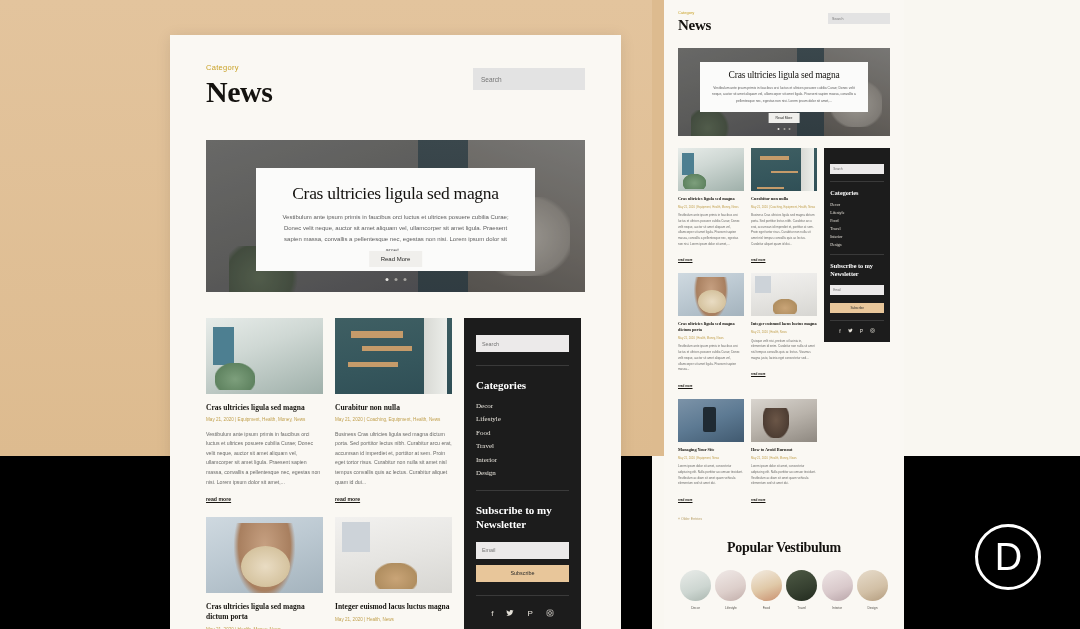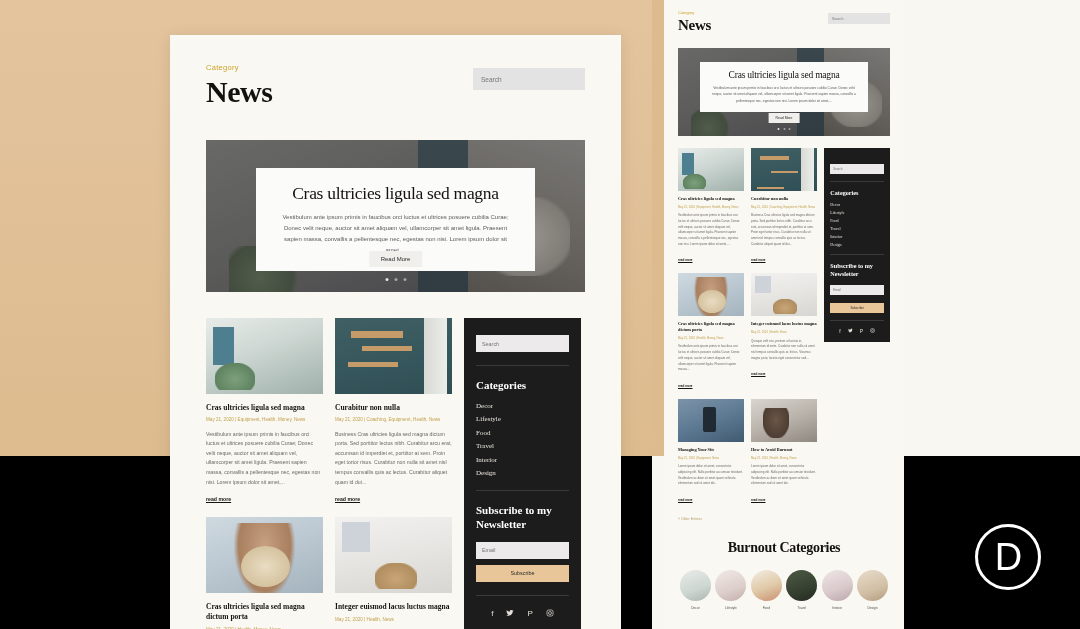--- a/index.html
+++ b/index.html
@@ -445,21 +445,21 @@
                 <circle cx="8" cy="8" r="3"></circle>
             </svg>
           </span>
         </div>
       </div>
     </div>
 
     <a class="rp-older">« Older Entries</a>
 
     <div class="rp-popular">
-      <div class="rp-pop-h">Burnout Categories</div>
+      <div class="rp-pop-h">Popular Vestibulum</div>
       <div class="rp-pop-row">
         <div class="rp-pop-item">
           <div class="rp-circ c1"></div>
           <div class="rp-pop-label">Decor</div>
         </div>
         <div class="rp-pop-item">
           <div class="rp-circ c2"></div>
           <div class="rp-pop-label">Lifestyle</div>
         </div>
         <div class="rp-pop-item">

